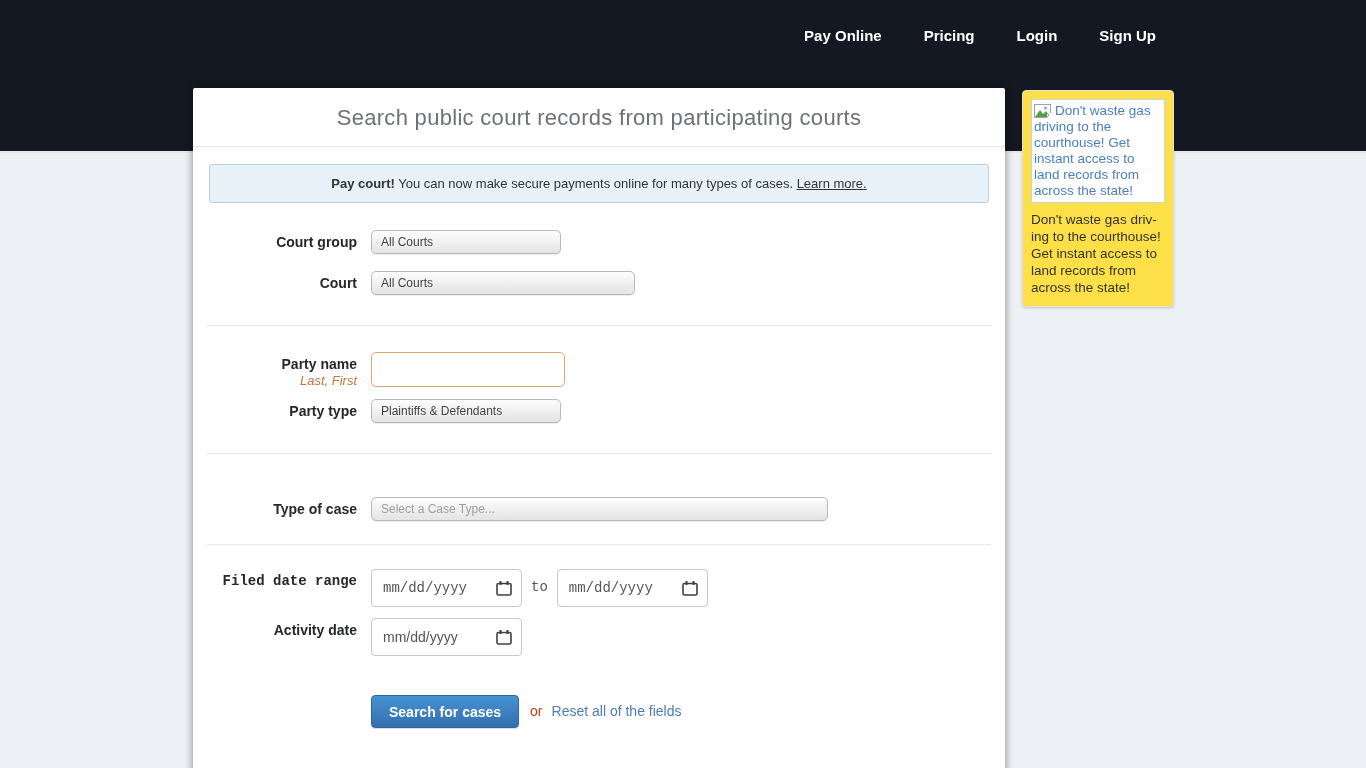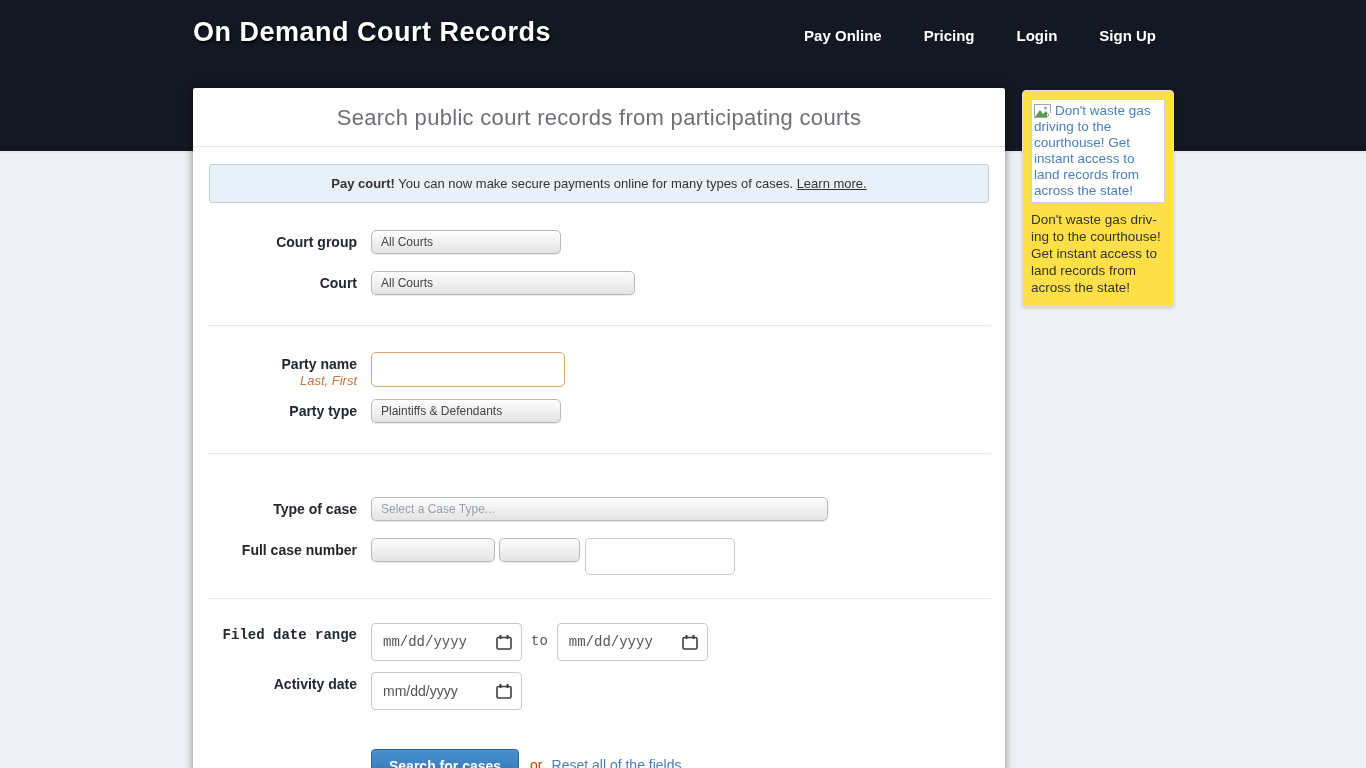--- a/index.html
+++ b/index.html
@@ -115,21 +115,20 @@
   .mt25{margin-top:25px;} .mt11{margin-top:11px;} .mt26{margin-top:42px;}
   .mt23{margin-top:23px;font-family:Liberation Mono, monospace;} .mt39{margin-top:39px;}
   .w190{width:190px;} .w264{width:264px;} .w457{width:457px;}
   .w124{width:124px;} .w81{width:81px; margin-left:4px;}
   .cn3{width:150px; height:37px; margin-left:5px;}
 </style>
 </head>
 <body>
 
 <div class="header-band">
-  <a class="logo">On Demand Court Records</a>
   <nav class="nav">
     <a>Pay Online</a>
     <a>Pricing</a>
     <a>Login</a>
     <a>Sign Up</a>
   </nav>
 </div>
 
 <main class="panel">
   <h1 class="panel-title">Search public court records from participating courts</h1>
@@ -173,28 +172,20 @@
 
   <hr class="divider mt30">
 
   <div class="form-row mt26">
     <div class="label-col">Type of case</div>
     <div class="field-col">
       <div class="sel placeholder w457">Select a Case Type...</div>
     </div>
   </div>
 
-  <div class="form-row mt17">
-    <div class="label-col">Full case number</div>
-    <div class="field-col">
-      <div class="sel w124"></div>
-      <div class="sel w81"></div>
-      <input type="text" class="txt cn3" style="">
-    </div>
-  </div>
 
   <hr class="divider mt23">
 
   <div class="form-row mt23">
     <div class="label-col">Filed date range</div>
     <div class="field-col">
       <div class="datefield">
         <span class="ph">mm/dd/yyyy</span>
         <svg class="cal-icon" viewBox="0 0 16 15">
           <rect x="1" y="2.5" width="14" height="11.5" rx="1.5" fill="none" stroke="#3c4043" stroke-width="1.6"></rect>

